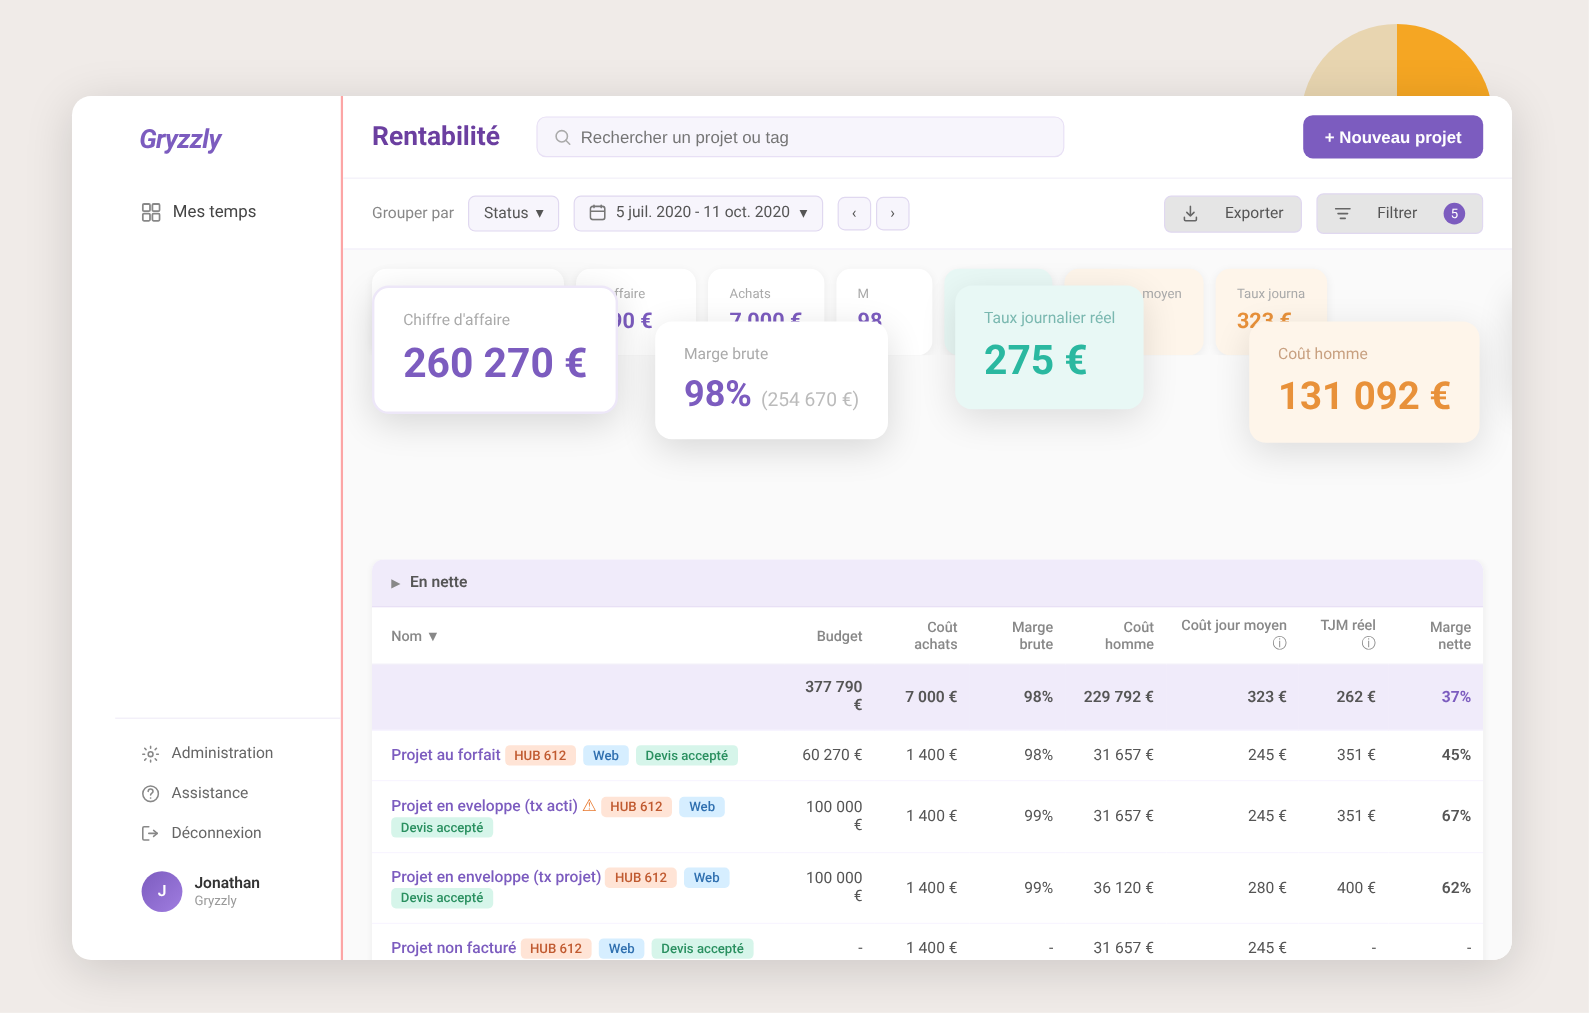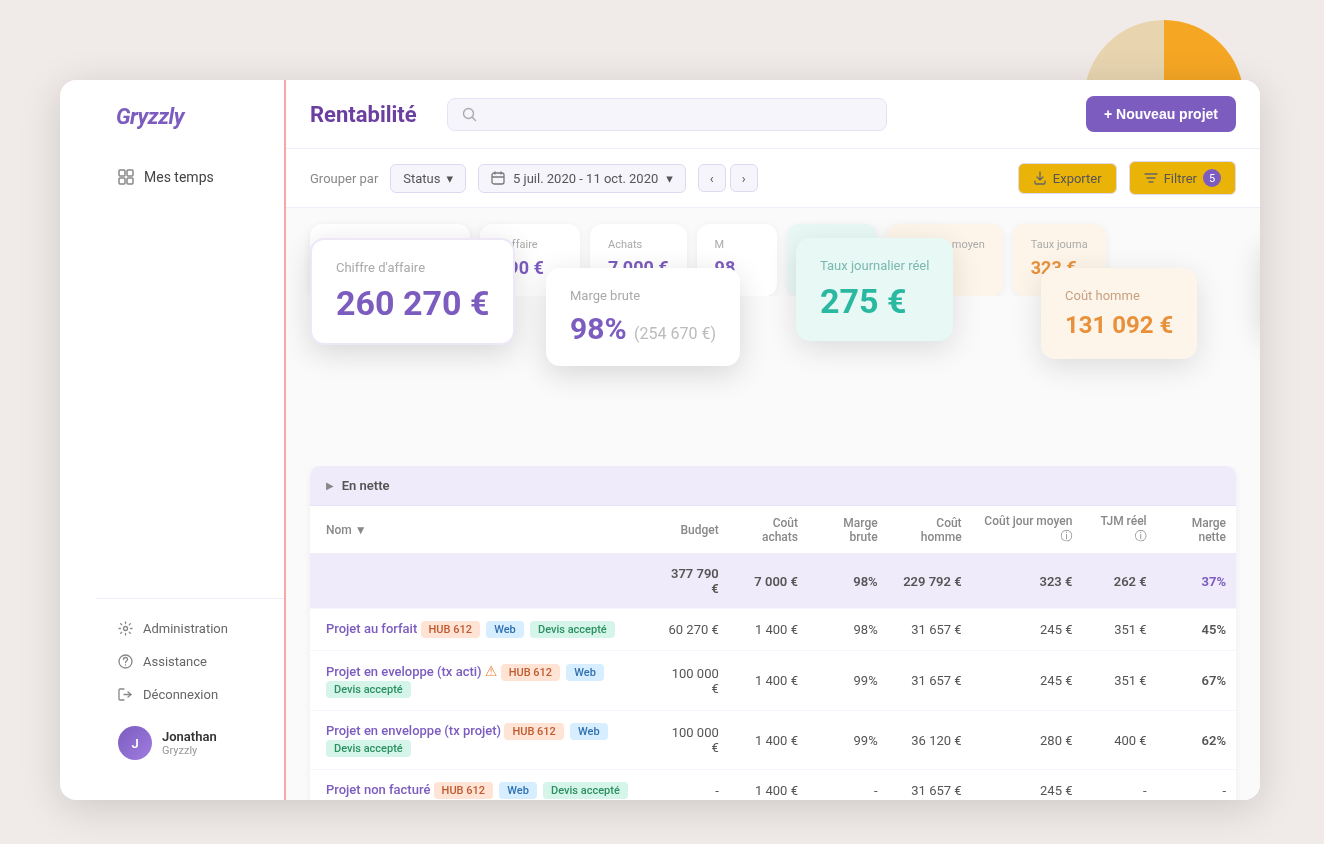--- a/index.html
+++ b/index.html
@@ -248,22 +248,22 @@
       align-items: center;
       justify-content: center;
       cursor: pointer;
       font-size: 13px;
       color: #555;
     }
     .toolbar-spacer { flex: 1; }
     .export-btn, .filter-btn {
       display: flex;
       align-items: center;
-      gap: 6px;
-      background: #eab308;
+      gap: 22px;
+      background: #e5e5e5;
       border: 1px solid #e0d8f0;
       border-radius: 6px;
       padding: 7px 14px;
       font-size: 13px;
       color: #555;
       cursor: pointer;
     }
     .filter-badge {
       background: #7c5cbf;
       color: white;
@@ -400,20 +400,21 @@
 
   <div class="main-content">
 
     <div class="header">
       <h1 class="page-title">Rentabilité</h1>
       <div class="search-bar">
         <svg width="15" height="15" viewBox="0 0 15 15" fill="none">
           <circle cx="6.5" cy="6.5" r="5" stroke="#aaa" stroke-width="1.4"></circle>
           <path d="M10 10l3.5 3.5" stroke="#aaa" stroke-width="1.4" stroke-linecap="round"></path>
         </svg>
+        <input type="text" placeholder="Rechercher un projet ou tag" style="">
       </div>
       <button class="new-project-btn">
         <span>+ Nouveau projet</span>
       </button>
     </div>
 
     <div class="toolbar">
       <span class="group-by-label">Grouper par</span>
       <div class="dropdown-btn">
         <span>Status</span>
@@ -500,21 +501,21 @@
           <div style="font-size:30px; font-weight:700; color:#7c5cbf;">98% <span style="font-size:16px; color:#bbb; font-weight:400;">(254 670 €)</span></div>
         </div>
 
         <div style="position:absolute; top:30px; left:510px; background:#e8f8f5; border-radius:14px; padding:20px 24px; box-shadow:0 8px 30px rgba(0,0,0,0.12); pointer-events:all;">
           <div style="font-size:13px; color:#7ab8b0; margin-bottom:8px;">Taux journalier réel</div>
           <div style="font-size:34px; font-weight:700; color:#2ab8a0;">275 €</div>
         </div>
 
         <div style="position:absolute; top:60px; left:755px; background:#fef5ea; border-radius:14px; padding:20px 24px; box-shadow:0 8px 30px rgba(0,0,0,0.12); pointer-events:all;">
           <div style="font-size:13px; color:#c8a080; margin-bottom:8px;">Coût homme</div>
-          <div style="font-size:24px; font-weight:700; color:#e8913a;">131 092 €</div>
+          <div style="font-size:32px; font-weight:700; color:#e8913a;">131 092 €</div>
         </div>
 
         <div style="position:absolute; top:30px; left:975px; background:white; border-radius:14px; padding:20px 24px; box-shadow:0 8px 30px rgba(0,0,0,0.14); pointer-events:all; min-width:200px;">
           <div style="font-size:13px; color:#aaa; margin-bottom:8px;">Marge Nette</div>
           <div style="font-size:28px; font-weight:700; color:#7c5cbf;">47% </div>
         </div>
       </div>
 
       <div class="table-section" style="margin-top: 170px;">
 

